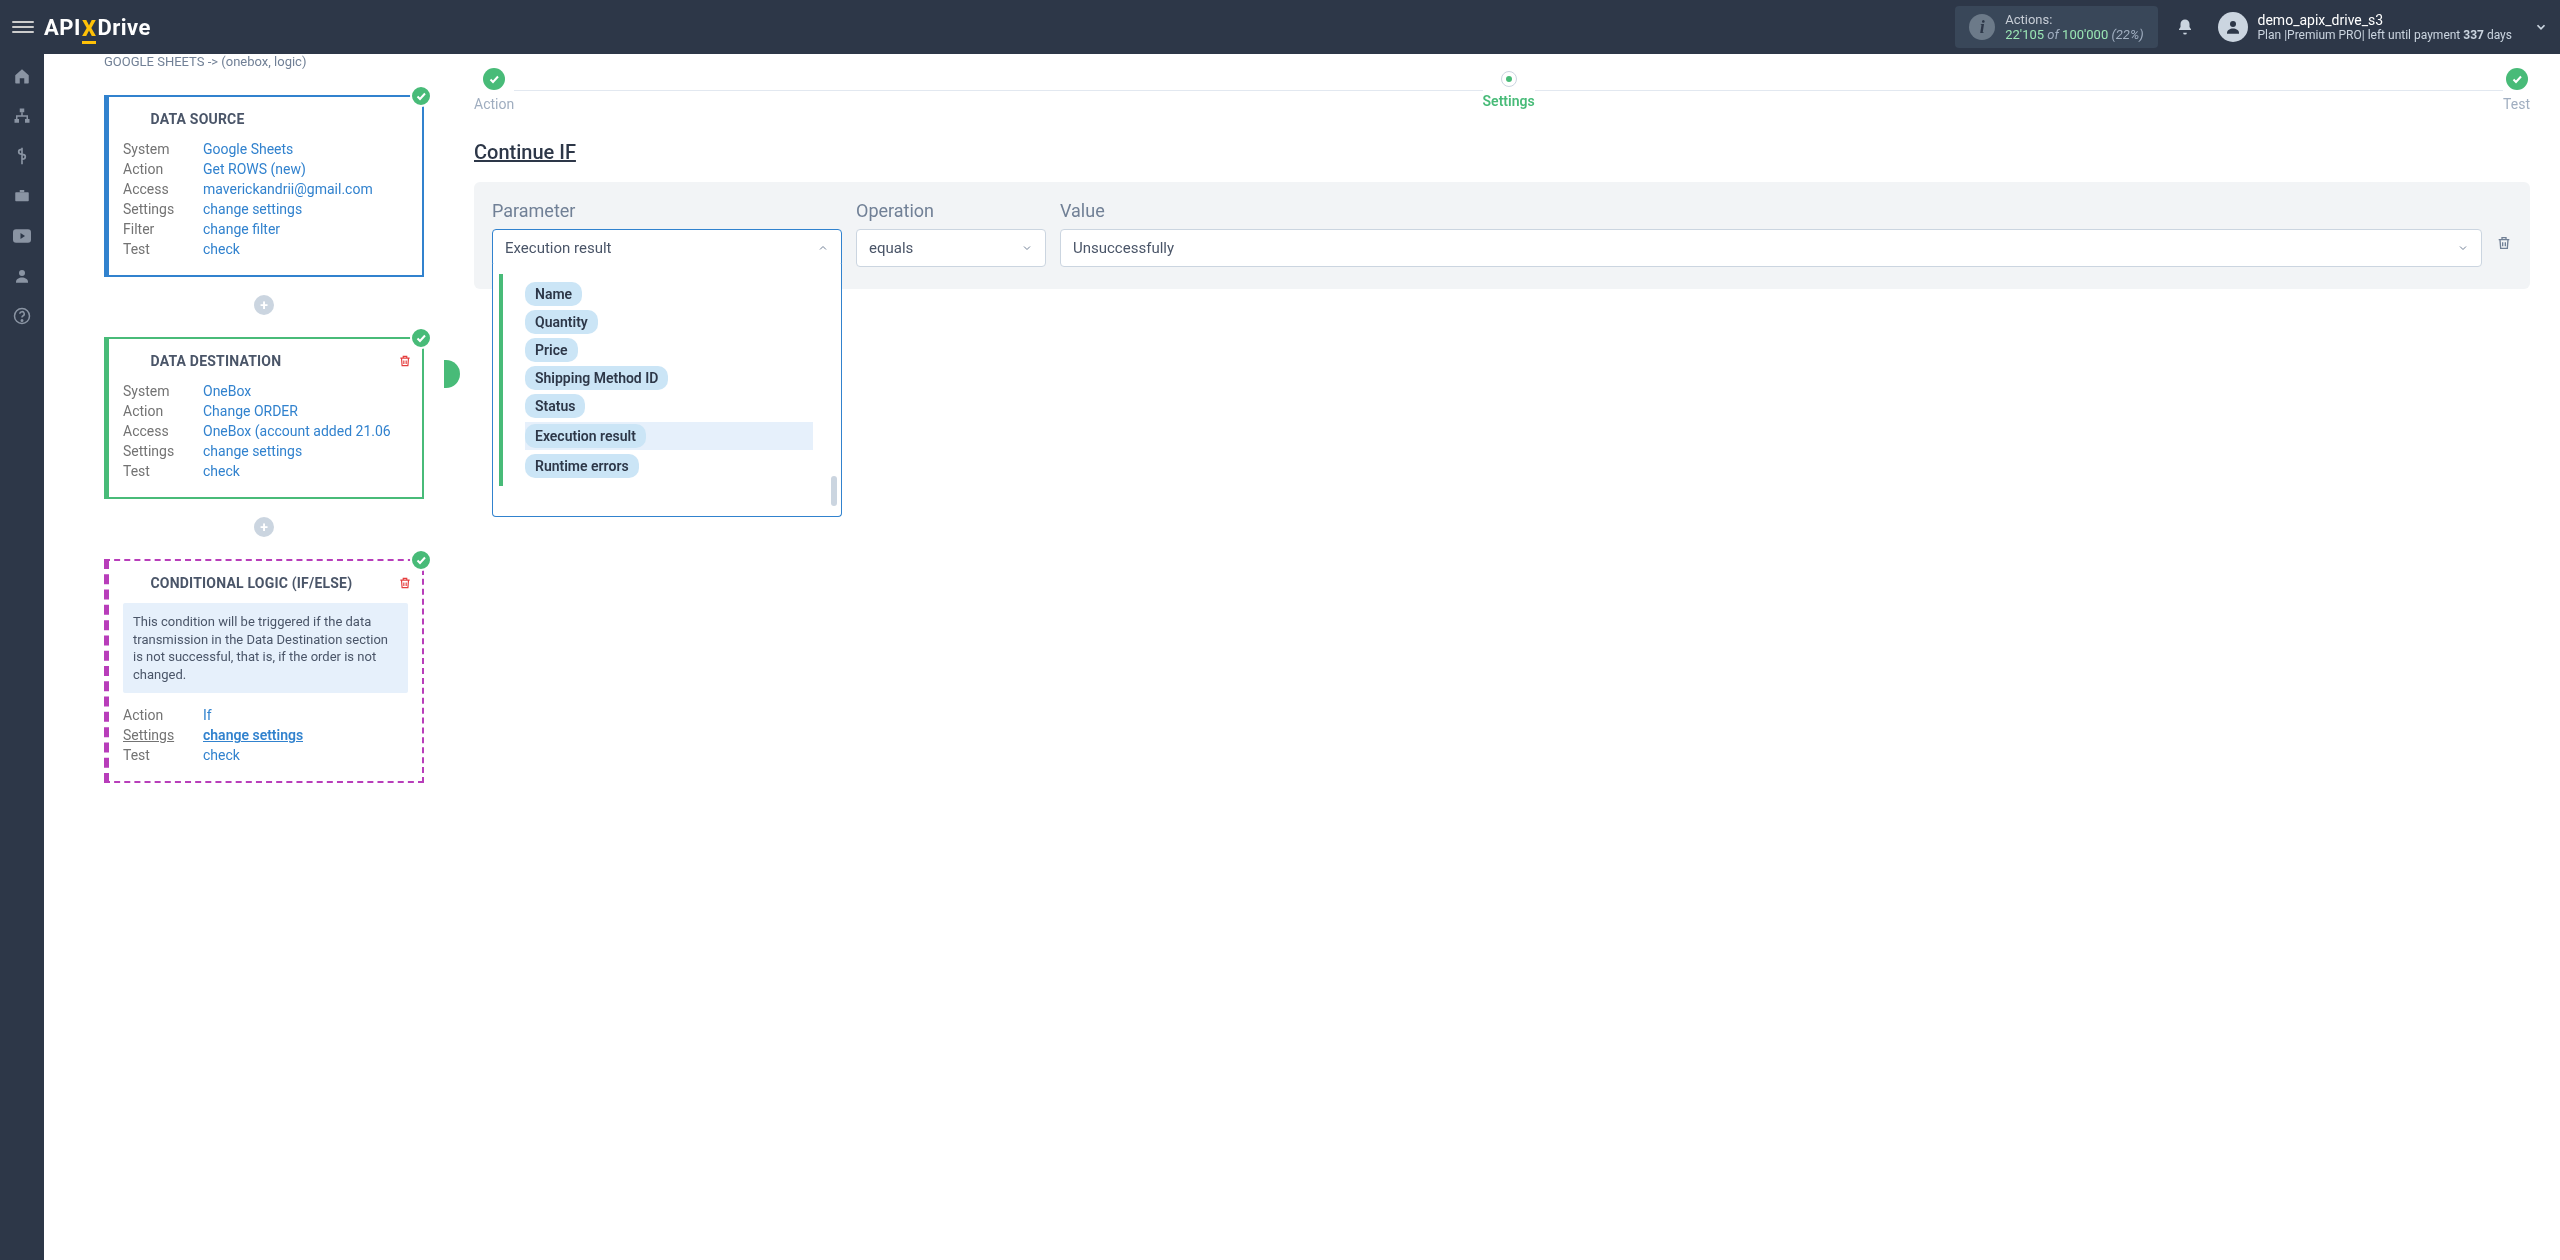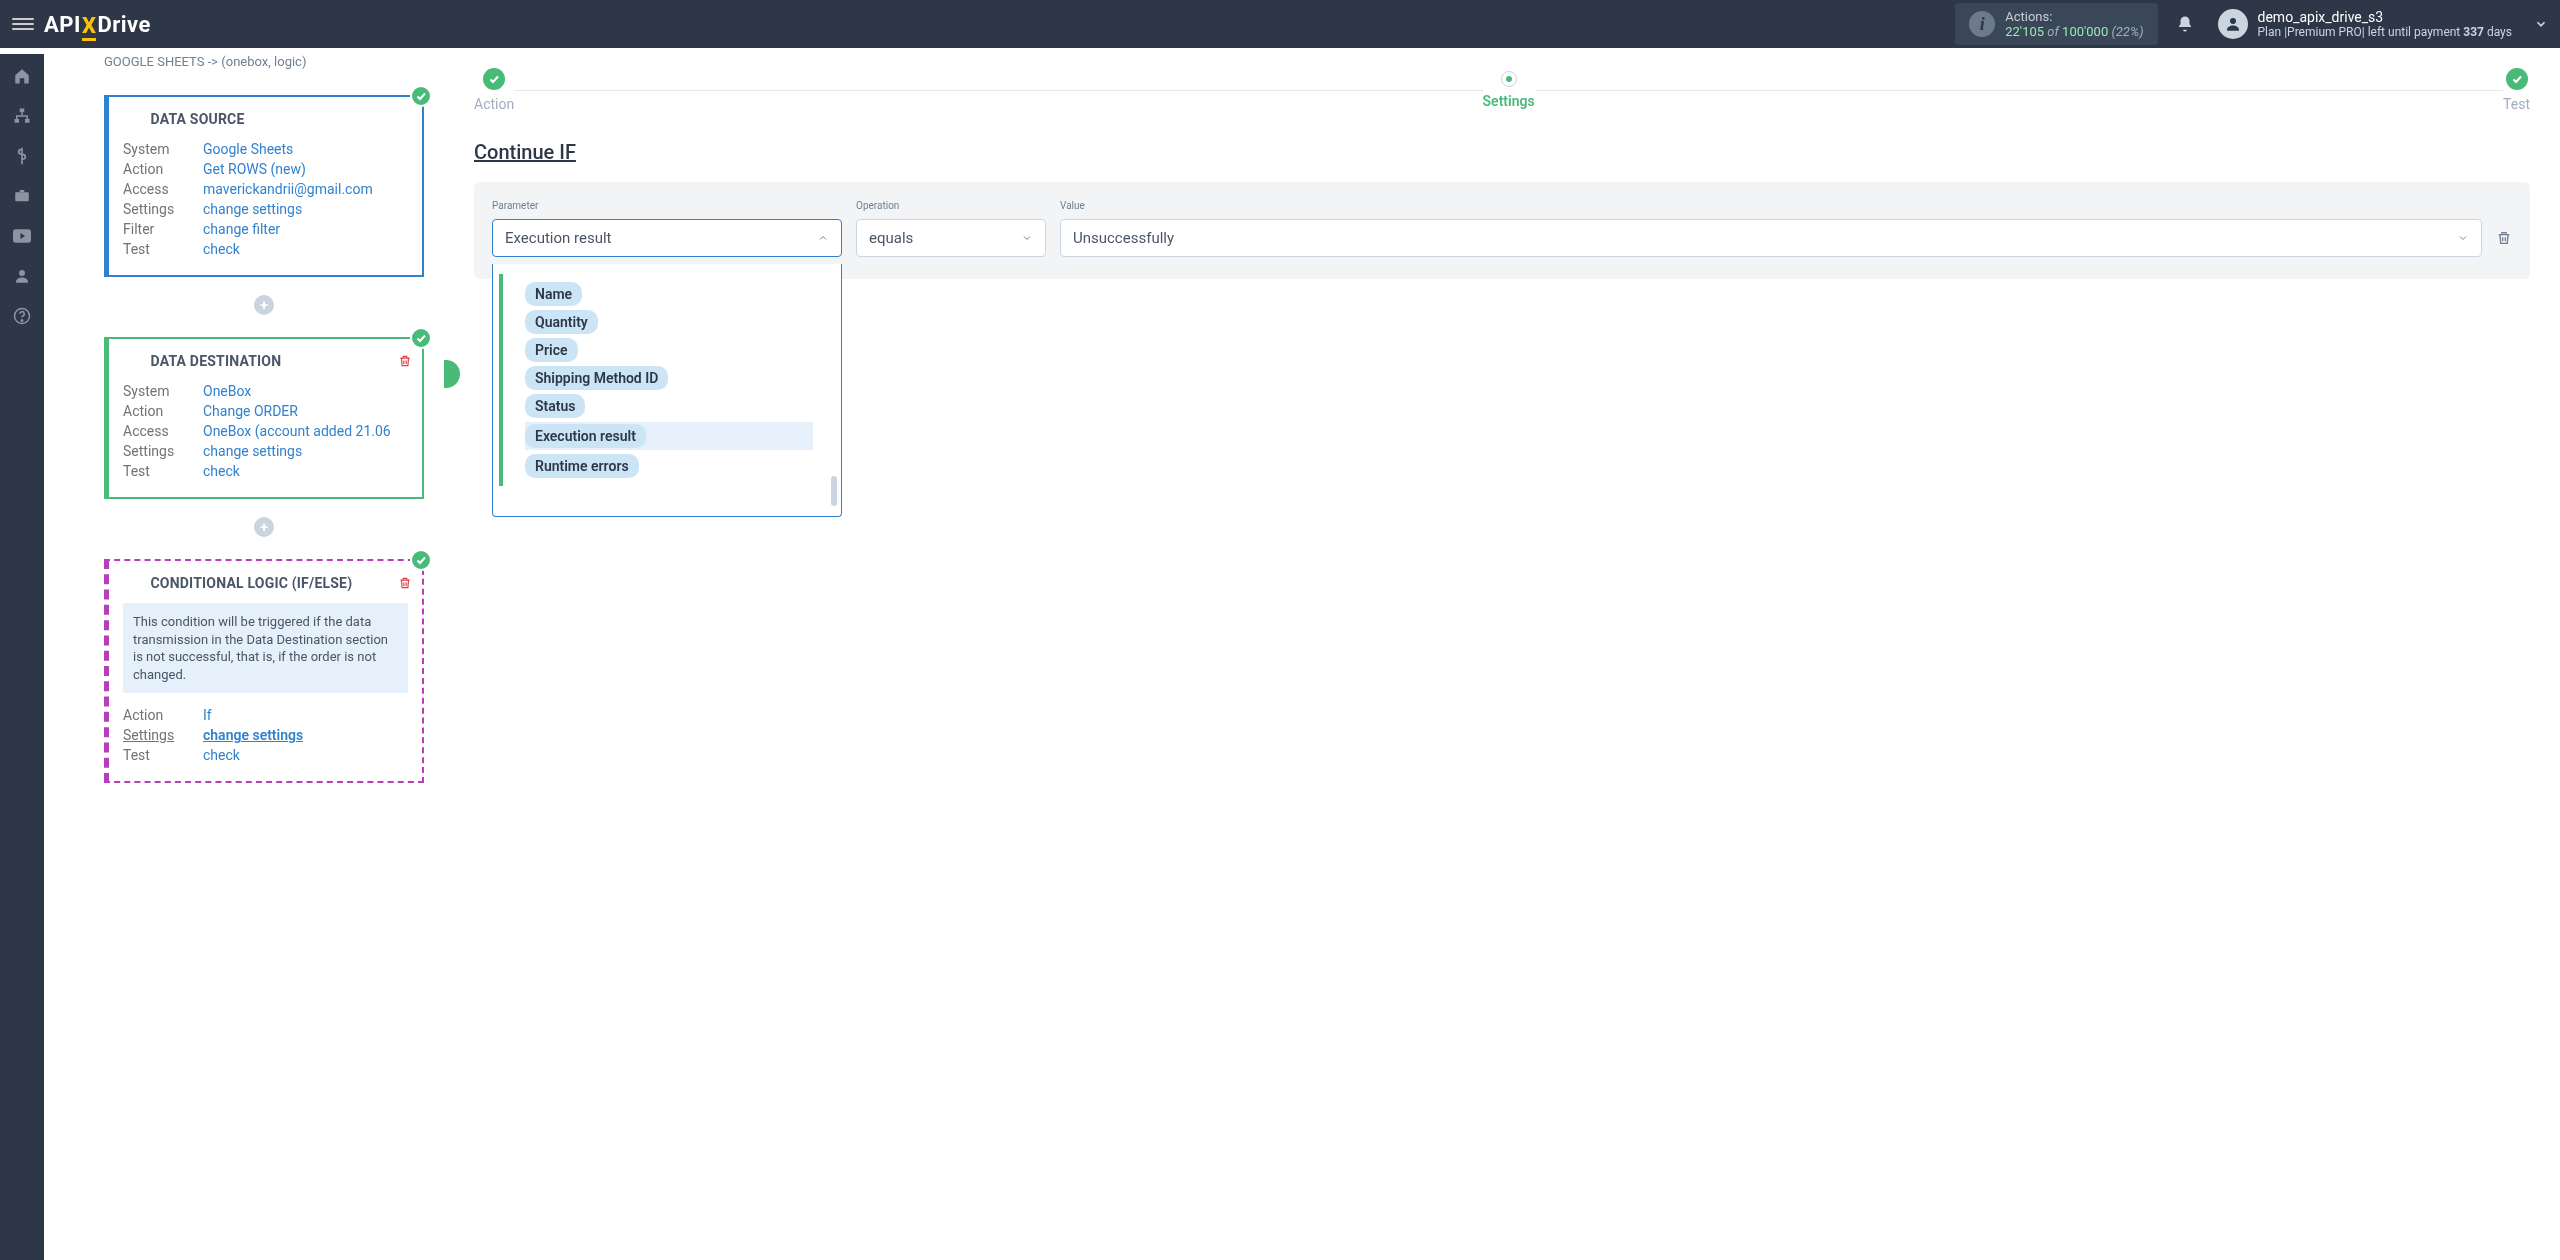--- a/index.html
+++ b/index.html
@@ -1,19 +1,19 @@
 <!DOCTYPE html>
 <html><head>
 <meta charset="utf-8">
 <style>
   * { box-sizing: border-box; margin: 0; padding: 0; }
   body { font-family: -apple-system, "Segoe UI", Roboto, Arial, sans-serif; background: #fff; color: #4a5568; font-size: 14px; overflow: hidden; }
   
   
-  .topbar { height: 48px; background: #2d3748; display: flex; align-items: center; padding: 0 12px; color: #fff; }
+  .topbar { height: 54px; background: #2d3748; display: flex; align-items: center; padding: 0 12px; color: #fff; }
   .hamburger { width: 22px; height: 22px; cursor: pointer; display: flex; flex-direction: column; justify-content: space-around; padding: 3px 0; margin-right: 10px; }
   .hamburger span { display: block; height: 2px; background: #ccc; border-radius: 1px; }
   .logo { display: flex; align-items: baseline; font-weight: 700; font-size: 22px; letter-spacing: .5px; }
   .logo .api { color: #fefefe; }
   .logo .x { color: #ffc107; font-weight: 800; margin: 0 1px; position: relative; top: 1px; }
   .logo .x span { border-bottom: 3px solid #ffc107; }
   .logo .drive { color: #fefefe; }
   .top-spacer { flex: 1; }
   .actions-box { background: #394759; border-radius: 4px; padding: 6px 14px; display: flex; align-items: center; gap: 10px; margin-right: 18px; }
   .actions-box .info-ico { width: 26px; height: 26px; background: #6c7a89; border-radius: 50%; display: flex; align-items: center; justify-content: center; font-weight: bold; font-style: italic; font-family: serif; color: #2d3748; font-size: 18px; }
@@ -68,21 +68,21 @@
   .step .lbl { margin-top: 6px; font-size: 14px; color: #a0aec0; }
   .step.current .dot { width: 16px; height: 16px; background: #fff; border: 1px solid #cbd5e0; }
   .step.current .dot::after { content: ""; width: 6px; height: 6px; background: #48bb78; border-radius: 50%; }
   .step.current .lbl { color: #48bb78; font-weight: 600; }
   .stepline { height: 1px; background: #e2e8f0; flex: 1; }
   
   .conthead { font-size: 20px; color: #2d3748; text-decoration: underline; margin-bottom: 18px; font-weight: 500; }
   
   .condpanel { background: #f2f4f6; border-radius: 6px; padding: 18px 18px 22px 18px; display: flex; gap: 14px; align-items: flex-start; position: relative; }
   .fld { display: flex; flex-direction: column; }
-  .fld .flbl { font-size: 10px; color: #718096; margin-bottom: 8px; }
+  .fld .flbl { font-size: 18px; color: #718096; margin-bottom: 8px; }
   .select { height: 38px; background: #fff; border: 1px solid #cbd5e0; border-radius: 4px; display: flex; align-items: center; padding: 0 12px; justify-content: space-between; cursor: pointer; font-size: 15px; color: #4a5568; }
   .select.open { border-color: #3182ce; }
   .fld.param { width: 350px; position: relative; }
   .fld.op { width: 190px; }
   .fld.val { flex: 1; }
   .trashcond { color: #718096; cursor: pointer; align-self: center; margin-top: 18px; }
   
   .dropdown { position: absolute; top: 64px; left: 0; right: 0; background: #fff; border: 1px solid #3182ce; border-top: none; border-radius: 0 0 4px 4px; padding: 10px 6px 30px 6px; z-index: 10; }
   .dropdown .inner { border-left: 4px solid #48bb78; padding: 4px 22px; }
   .dropdown .opt { display: block; margin: 4px 0; }

